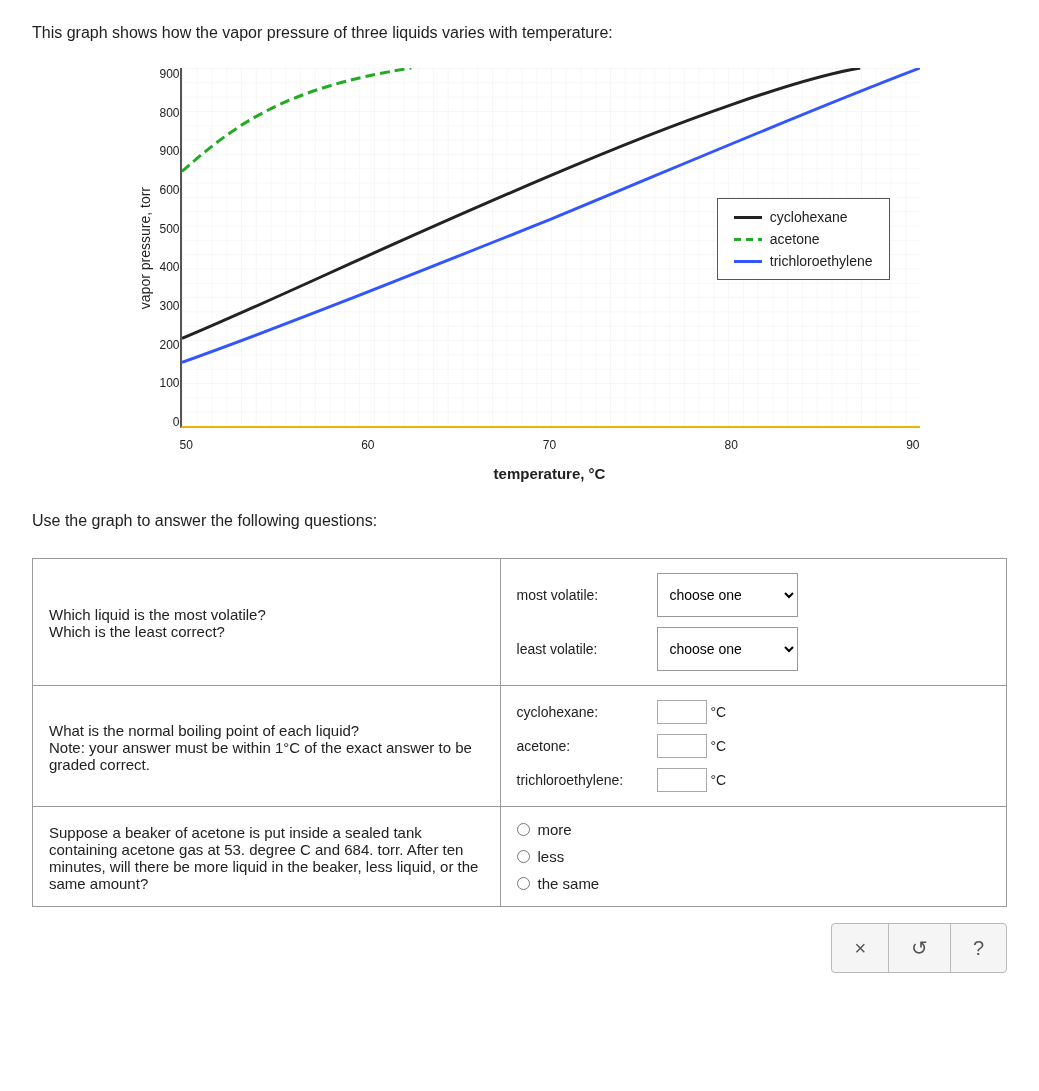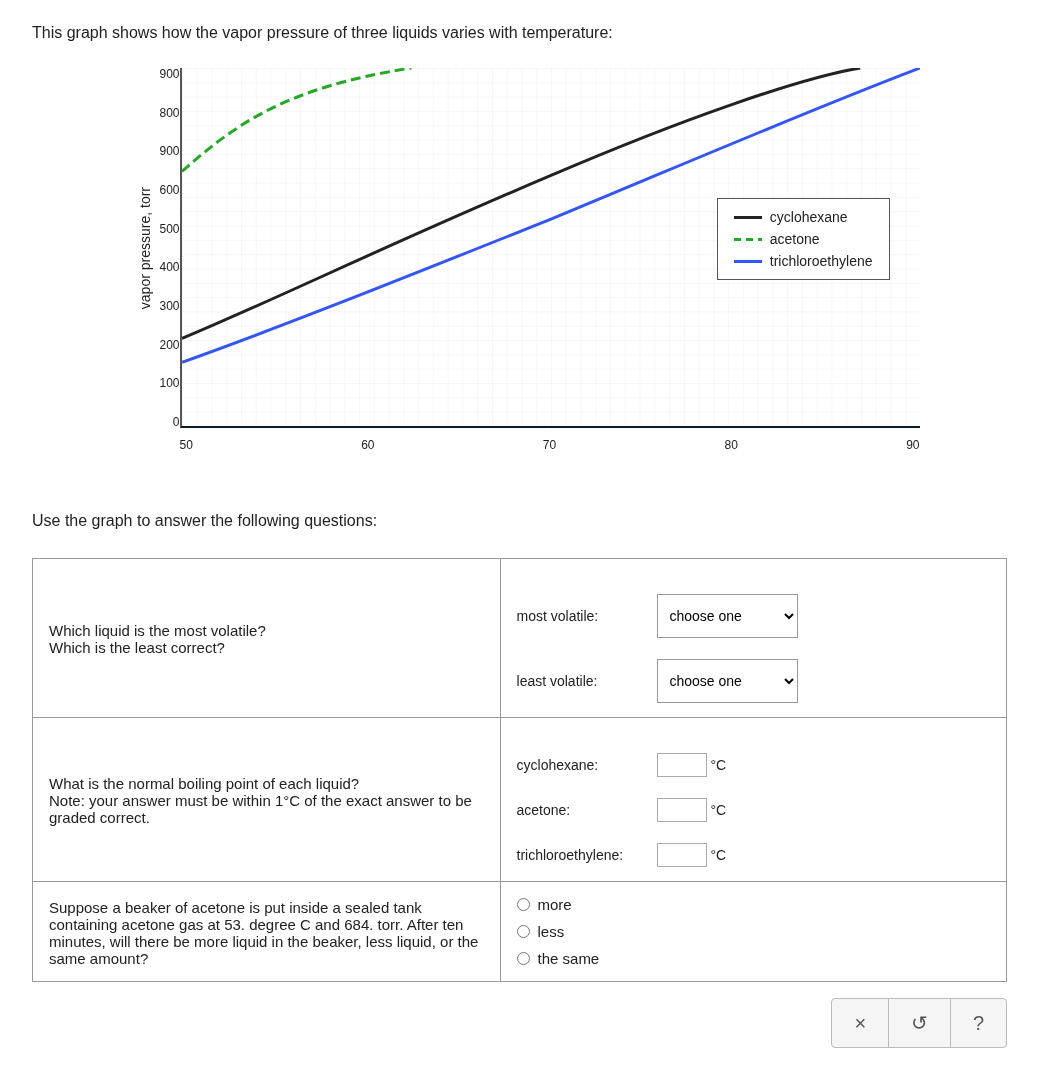--- a/index.html
+++ b/index.html
@@ -25,21 +25,21 @@
       margin: 0 auto 24px auto;
     }
 
     .chart-area {
       position: absolute;
       left: 70px;
       top: 10px;
       right: 10px;
       bottom: 60px;
       border-left: 2px solid #555;
-      border-bottom: 2px solid #0f172a;
+      border-bottom: 2px solid #eab308;
       background: #fff;
       overflow: hidden;
     }
 
     .y-axis-label-wrap {
       position: absolute;
       left: 0;
       top: 10px;
       bottom: 60px;
       width: 70px;
@@ -148,21 +148,20 @@
 
     .right-cell {
       width: 52%;
       font-size: 15px;
     }
 
     .answer-row {
       display: flex;
       align-items: center;
       margin-bottom: 10px;
-      margin-top: 21px;
     }
 
     .answer-row:last-child { margin-bottom: 0; }
 
     .answer-label {
       width: 140px;
       font-size: 14px;
     }
 
     select.choose-one {
@@ -293,20 +292,21 @@
   </div>
 
   <div class="x-tick-labels">
     <span class="x-tick-label">50</span>
     <span class="x-tick-label">60</span>
     <span class="x-tick-label">70</span>
     <span class="x-tick-label">80</span>
     <span class="x-tick-label">90</span>
   </div>
 
+  <div class="x-axis-label">temperature, °C</div>
 </div>
 
 <p class="questions-text">Use the graph to answer the following questions:</p>
 
 <table class="qa-table">
 
   <tbody>
       <tr>
     <td class="left-cell">
       <p>Which liquid is the most volatile?</p>

